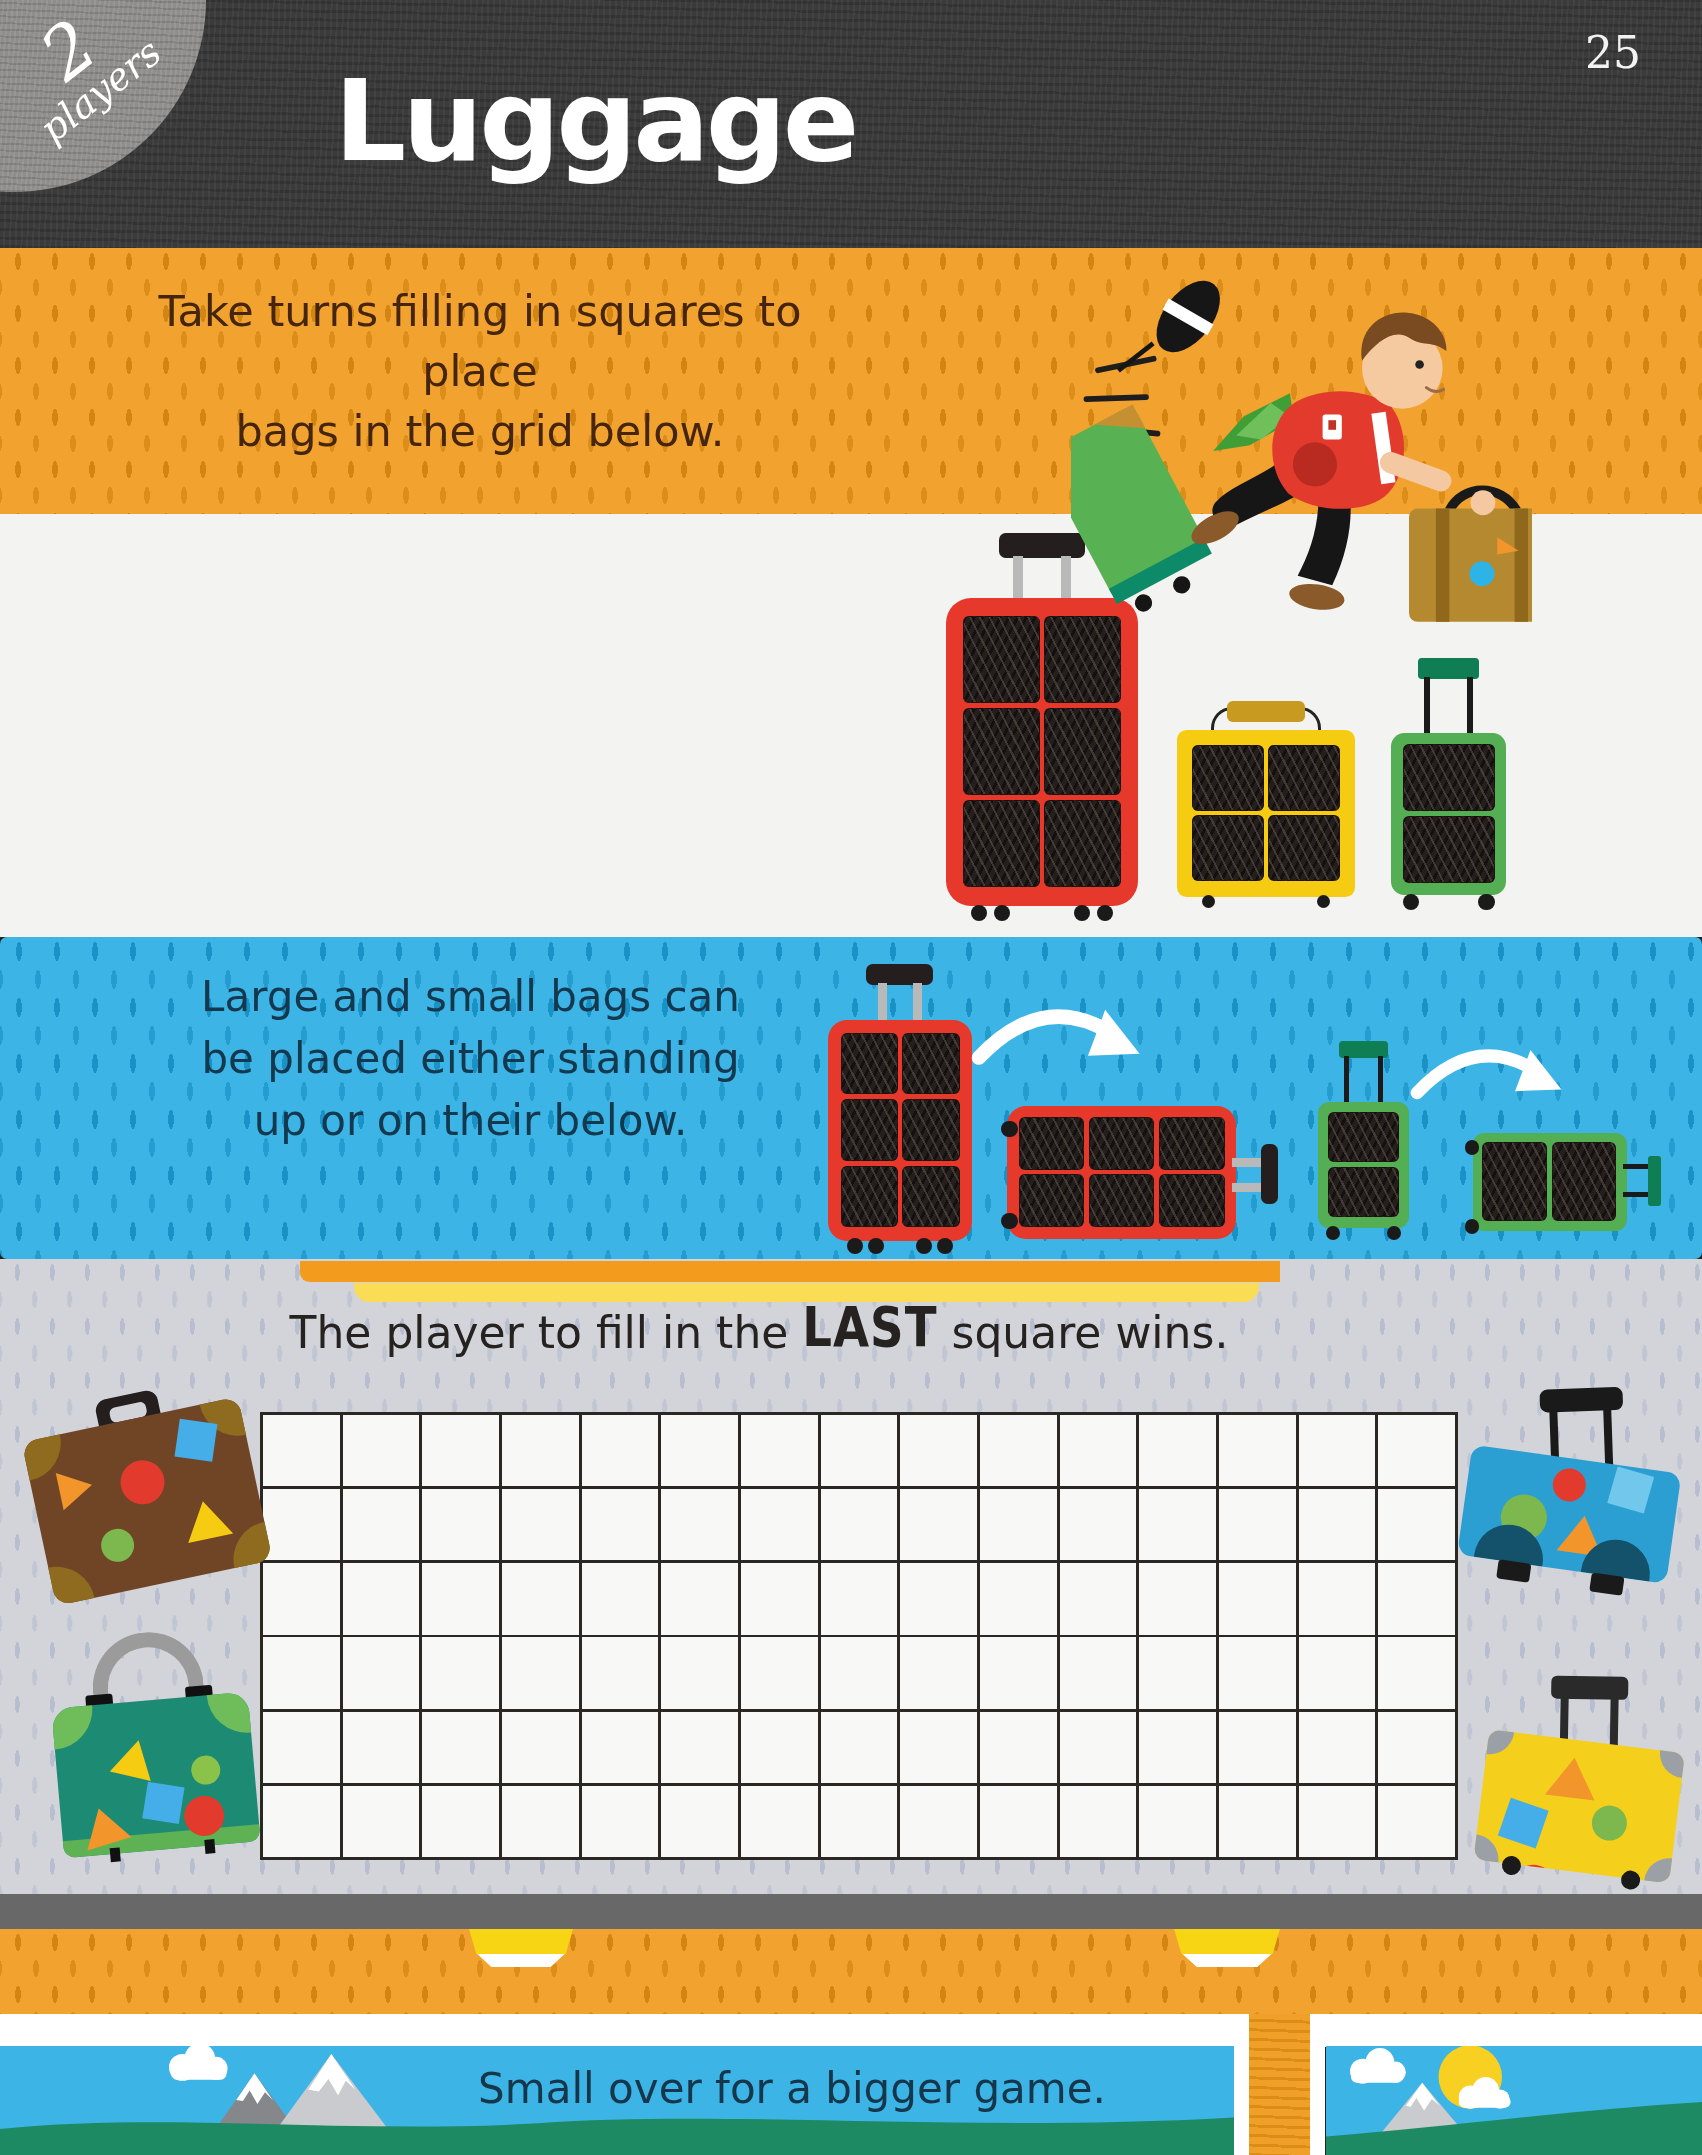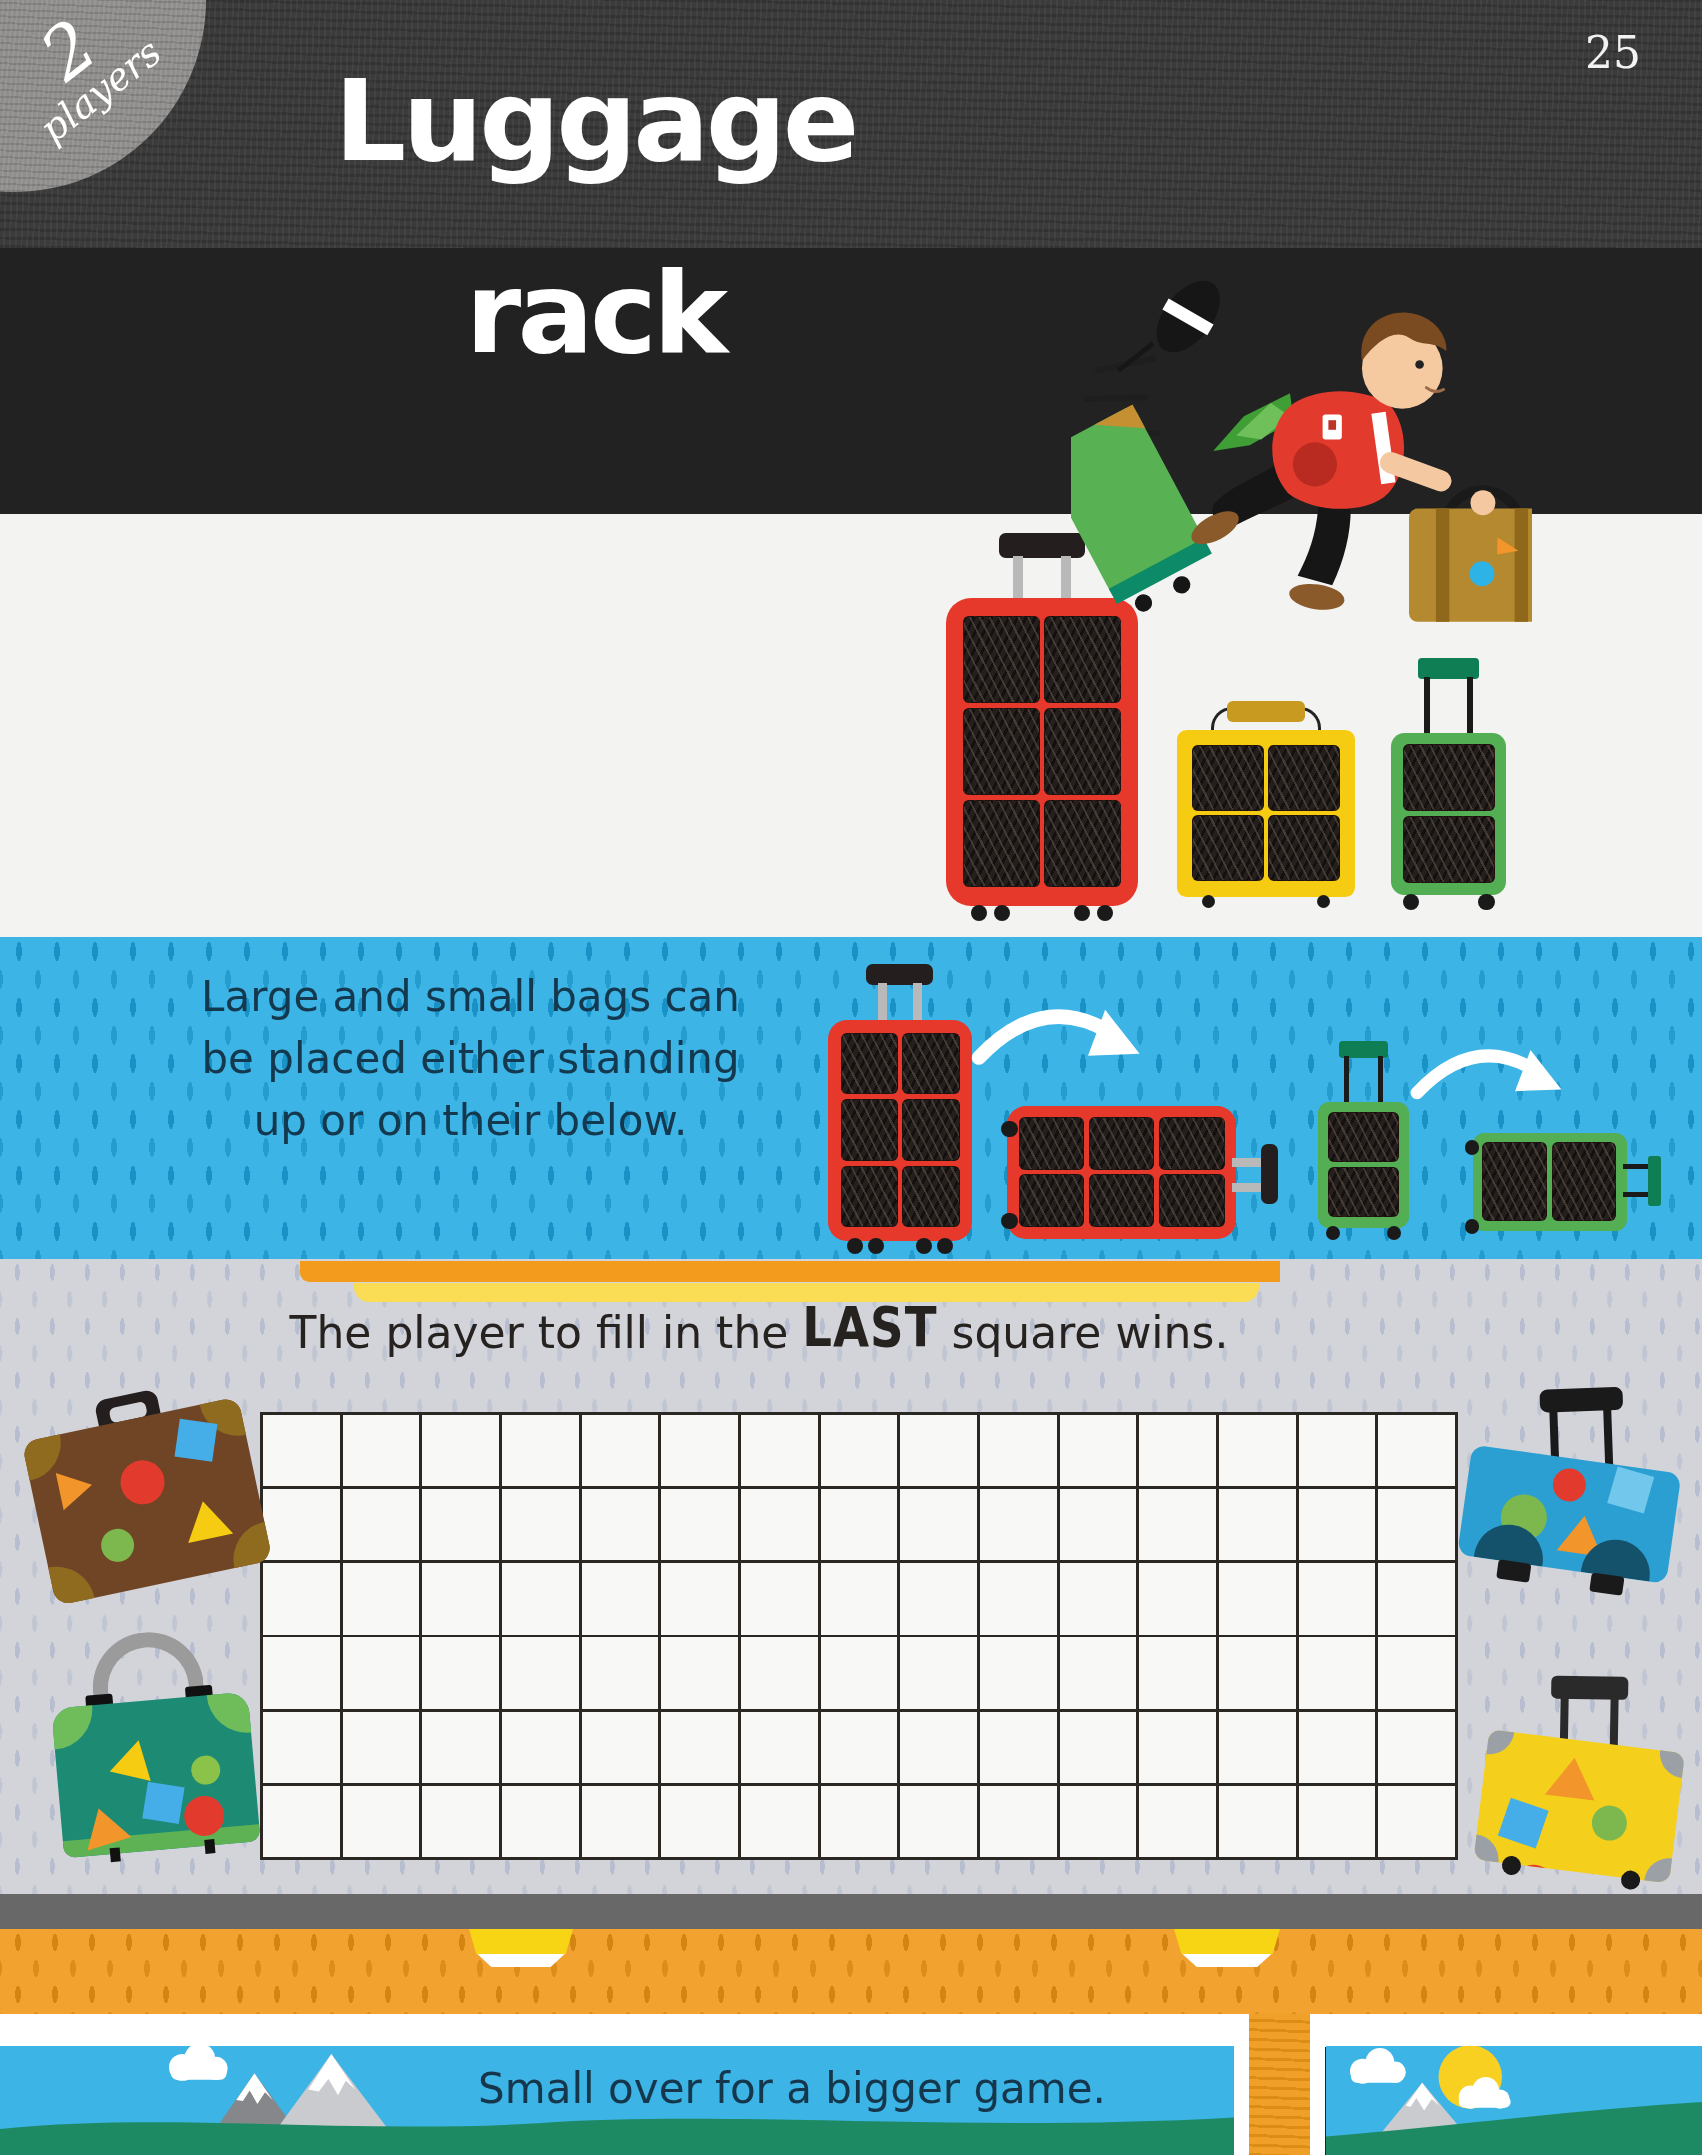--- a/index.html
+++ b/index.html
@@ -11,21 +11,21 @@
   .chalk{background-color:#3b3b3b;
     background-image:repeating-linear-gradient(92deg, rgba(255,255,255,.045) 0 1.9px, transparent 1.9px 5.8px),
                      repeating-linear-gradient(1deg, rgba(0,0,0,.16) 0 2.9px, transparent 2.9px 8.6px);}
   .rain-o{background-color:#f2a22e;
     background-image:radial-gradient(2.9px 8.6px at 18px 13.4px, rgba(206,128,12,.85) 97%, transparent),
                      radial-gradient(2.9px 8.6px at 18px 13.4px, rgba(206,128,12,.6) 97%, transparent);
     background-size:37px 52px,37px 52px;background-position:0 0,18px 26px;}
   .rain-b{background-color:#3cb4e5;
     background-image:radial-gradient(2.9px 9.6px at 19px 14.4px, rgba(16,137,190,.8) 97%, transparent),
                      radial-gradient(2.9px 9.6px at 19px 14.4px, rgba(16,137,190,.55) 97%, transparent);
-    background-size:38px 56px,38px 56px;background-position:0 0,19px 28px;}
+    background-size:38px 56px,38px 56px;background-position:0 0,19px 28px;border-radius:7px;}
   .rain-g{background-color:#d3d4da;
     background-image:radial-gradient(2.4px 8.6px at 17.3px 13.4px, rgba(148,164,194,.45) 97%, transparent),
                      radial-gradient(2.4px 8.6px at 17.3px 13.4px, rgba(148,164,194,.3) 97%, transparent);
     background-size:35px 54px,35px 54px;background-position:0 0,17.3px 27px;}
 
   
   .hdr{left:0;top:0;width:1702px;height:248px;}
   .badge{left:-178px;top:-192px;width:384px;height:384px;border-radius:50%;
     background-color:#8f8e8c;
     background-image:repeating-linear-gradient(95deg, rgba(255,255,255,.08) 0 1.9px, transparent 1.9px 4.8px),
@@ -90,20 +90,26 @@
     <div class="abs badge">
       <div class="badge-rot">
         <span class="badge-num">2</span>
         <span class="badge-lbl">players</span>
       </div>
     </div>
     <h1 class="abs title" style="margin:0">Luggage rack</h1>
     <div class="abs pageno">25</div>
   </header>
 
+  <section class="abs rain-o" style="left:0;top:248px;width:1702px;height:266px;">
+    <div class="abs hand intro-txt" style="left:115px;top:33px;position:absolute;">
+      <div>Take turns filling in squares to place</div>
+      <div>bags in the grid below.</div>
+    </div>
+  </section>
 
   <svg class="abs" style="left:1071px;top:257px;z-index:6;" width="461" height="384" viewBox="0 0 480 400">
     <g>
       <path d="M28,118 L86,106" stroke="#1e1e1e" stroke-width="6" stroke-linecap="round"></path>
       <path d="M16,148 L78,146" stroke="#1e1e1e" stroke-width="6" stroke-linecap="round"></path>
       <path d="M30,178 L90,184" stroke="#1e1e1e" stroke-width="6" stroke-linecap="round"></path>
     </g>
     <g transform="translate(122,62) rotate(38)">
       <ellipse rx="25" ry="43" fill="#161616"></ellipse>
       <rect x="-27" y="-6" width="54" height="13" fill="#fff" transform="rotate(-8)"></rect>

